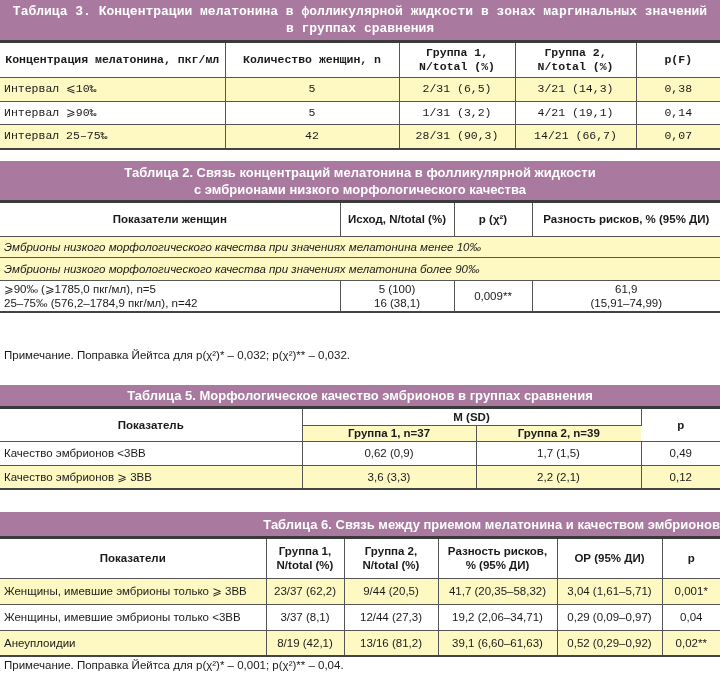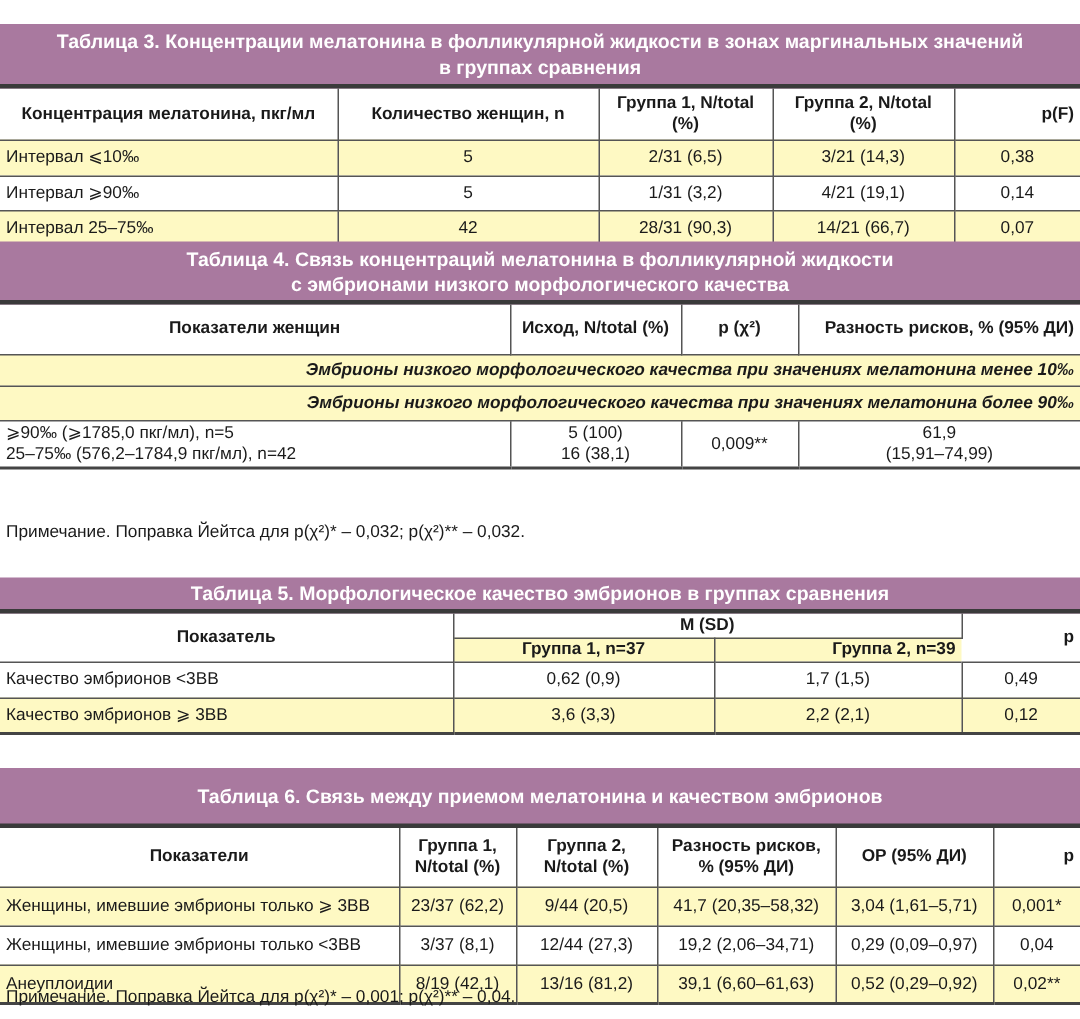--- a/index.html
+++ b/index.html
@@ -1,33 +1,33 @@
 <!DOCTYPE html>
 <html><head>
 <meta charset="utf-8">
 <style>
   html,body{margin:0;padding:0;background:#fff;}
   body{width:720px;height:679px;position:relative;overflow:hidden;font-family:"Liberation Sans",sans-serif;color:#1a1a1a;font-size:11.5px;}
   .tbl{position:absolute;left:0;width:720px;}
   .title{background:#a9799f;color:#fff;font-weight:bold;text-align:center;font-size:13px;line-height:17px;border-bottom:3px solid #3a3a3a;box-sizing:border-box;display:flex;align-items:center;justify-content:center;flex-direction:column;}
   table{border-collapse:collapse;width:720px;table-layout:fixed;}
   td,th{border-right:1.5px solid #555;border-bottom:1.5px solid #555;padding:0 4px;box-sizing:border-box;vertical-align:middle;}
-  td:last-child,th:last-child{border-right:none;text-align:right;}
+  td:last-child,th:last-child{border-right:none;}
   th{font-weight:bold;text-align:center;line-height:14px;}
   td{line-height:14px;}
   td.c{text-align:center;}
   .lav{background:#fef9c3;}
-  .grp{font-weight:bold;font-style:italic;margin-top:27px;}
+  .grp{font-weight:normal;font-style:italic;margin-top:27px;}
   .last td{border-bottom:2.5px solid #444;}
   .note{position:absolute;left:4px;font-size:11.5px;}
 </style>
 </head>
 <body>
 
-<div class="tbl" style="top:16px;">
+<div class="tbl" style="top:0;font-family:Liberation Mono, monospace;">
   <div class="title" style="height:43px;">
     <span>Таблица 3. Концентрации мелатонина в фолликулярной жидкости в зонах маргинальных значений</span>
     <span>в  группах сравнения</span>
   </div>
   <table>
     <colgroup>
         <col style="width:225px">
         <col style="width:174px">
         <col style="width:116px">
         <col style="width:121px">
@@ -61,21 +61,21 @@
       <td class="c">28/31 (90,3)</td>
       <td class="c">14/21 (66,7)</td>
       <td class="c">0,07</td>
     </tr>
   </tbody>
     </table>
 </div>
 
 <div class="tbl" style="top:161px;">
   <div class="title" style="height:42px;">
-    <span>Таблица 4. Связь концентраций мелатонина в фолликулярной жидкости</span>
+    <span>Таблица 2. Связь концентраций мелатонина в фолликулярной жидкости</span>
     <span>с эмбрионами низкого морфологического качества</span>
   </div>
   <table>
     <colgroup>
         <col style="width:340px">
         <col style="width:114px">
         <col style="width:78px">
         <col style="width:188px">
       </colgroup>
     <tbody>
@@ -142,21 +142,21 @@
       <td>Качество эмбрионов ⩾ 3ВВ</td>
       <td class="c">3,6 (3,3)</td>
       <td class="c">2,2 (2,1)</td>
       <td class="c">0,12</td>
     </tr>
   </tbody>
     </table>
 </div>
 
 <div class="tbl" style="top:512px;">
-  <div class="title" style="height:40px;">
+  <div class="title" style="height:27px;align-items:flex-end;">
     <span>Таблица 6. Связь между приемом мелатонина и качеством эмбрионов</span>
   </div>
   <table>
     <colgroup>
         <col style="width:266px">
         <col style="width:78px">
         <col style="width:94px">
         <col style="width:119px">
         <col style="width:105px">
         <col style="width:58px">

